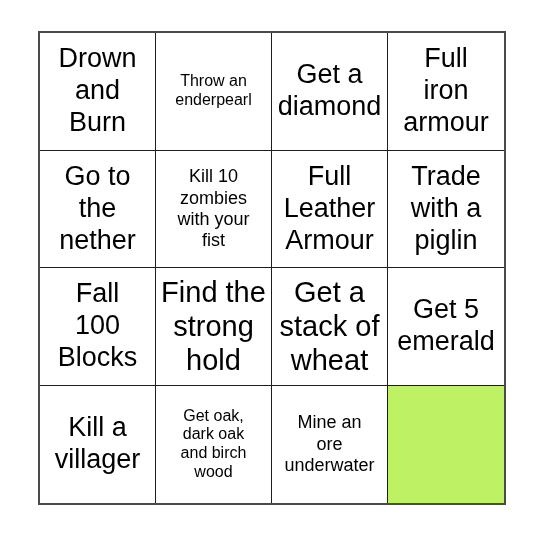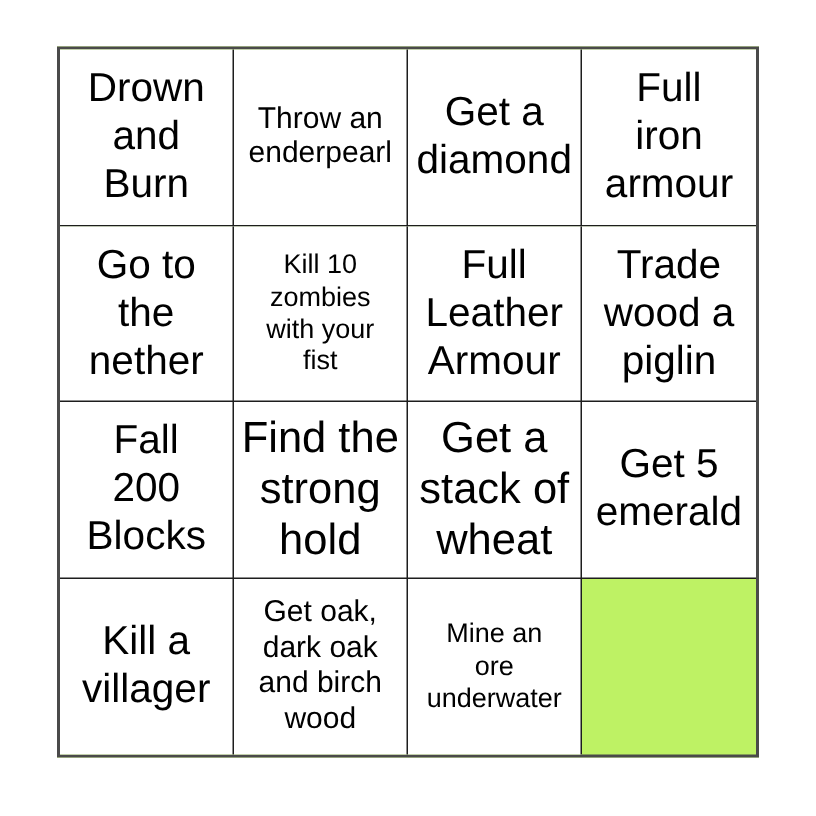--- a/index.html
+++ b/index.html
@@ -48,21 +48,21 @@
     border-right: none;
     text-align: center;
   }
   .bingo-cell:nth-child(n+13) {
     border-bottom: none;
   }
 
   
   .size-xl { font-size: 27px; }
   .size-lg { font-size: 29px; }
-  .size-md { font-size: 20px; }
+  .size-md { font-size: 16px; }
   .size-sm { font-size: 18px; }
 </style>
 </head>
 <body>
 
 <div id="bingo-card">
     <div class="bingo-cell size-xl"><span>Drown
 and
 Burn</span></div>
     <div class="bingo-cell size-md"><span>Throw an
@@ -76,24 +76,24 @@
 the
 nether</span></div>
     <div class="bingo-cell size-sm"><span>Kill 10
 zombies
 with your
 fist</span></div>
     <div class="bingo-cell size-xl"><span>Full
 Leather
 Armour</span></div>
     <div class="bingo-cell size-xl"><span>Trade
-wood a
+with a
 piglin</span></div>
     <div class="bingo-cell size-xl"><span>Fall
-200
+100
 Blocks</span></div>
     <div class="bingo-cell size-lg"><span>Find the
 strong
 hold</span></div>
     <div class="bingo-cell size-lg"><span>Get a
 stack of
 wheat</span></div>
     <div class="bingo-cell size-xl"><span>Get 5
 emerald</span></div>
     <div class="bingo-cell size-xl"><span>Kill a

